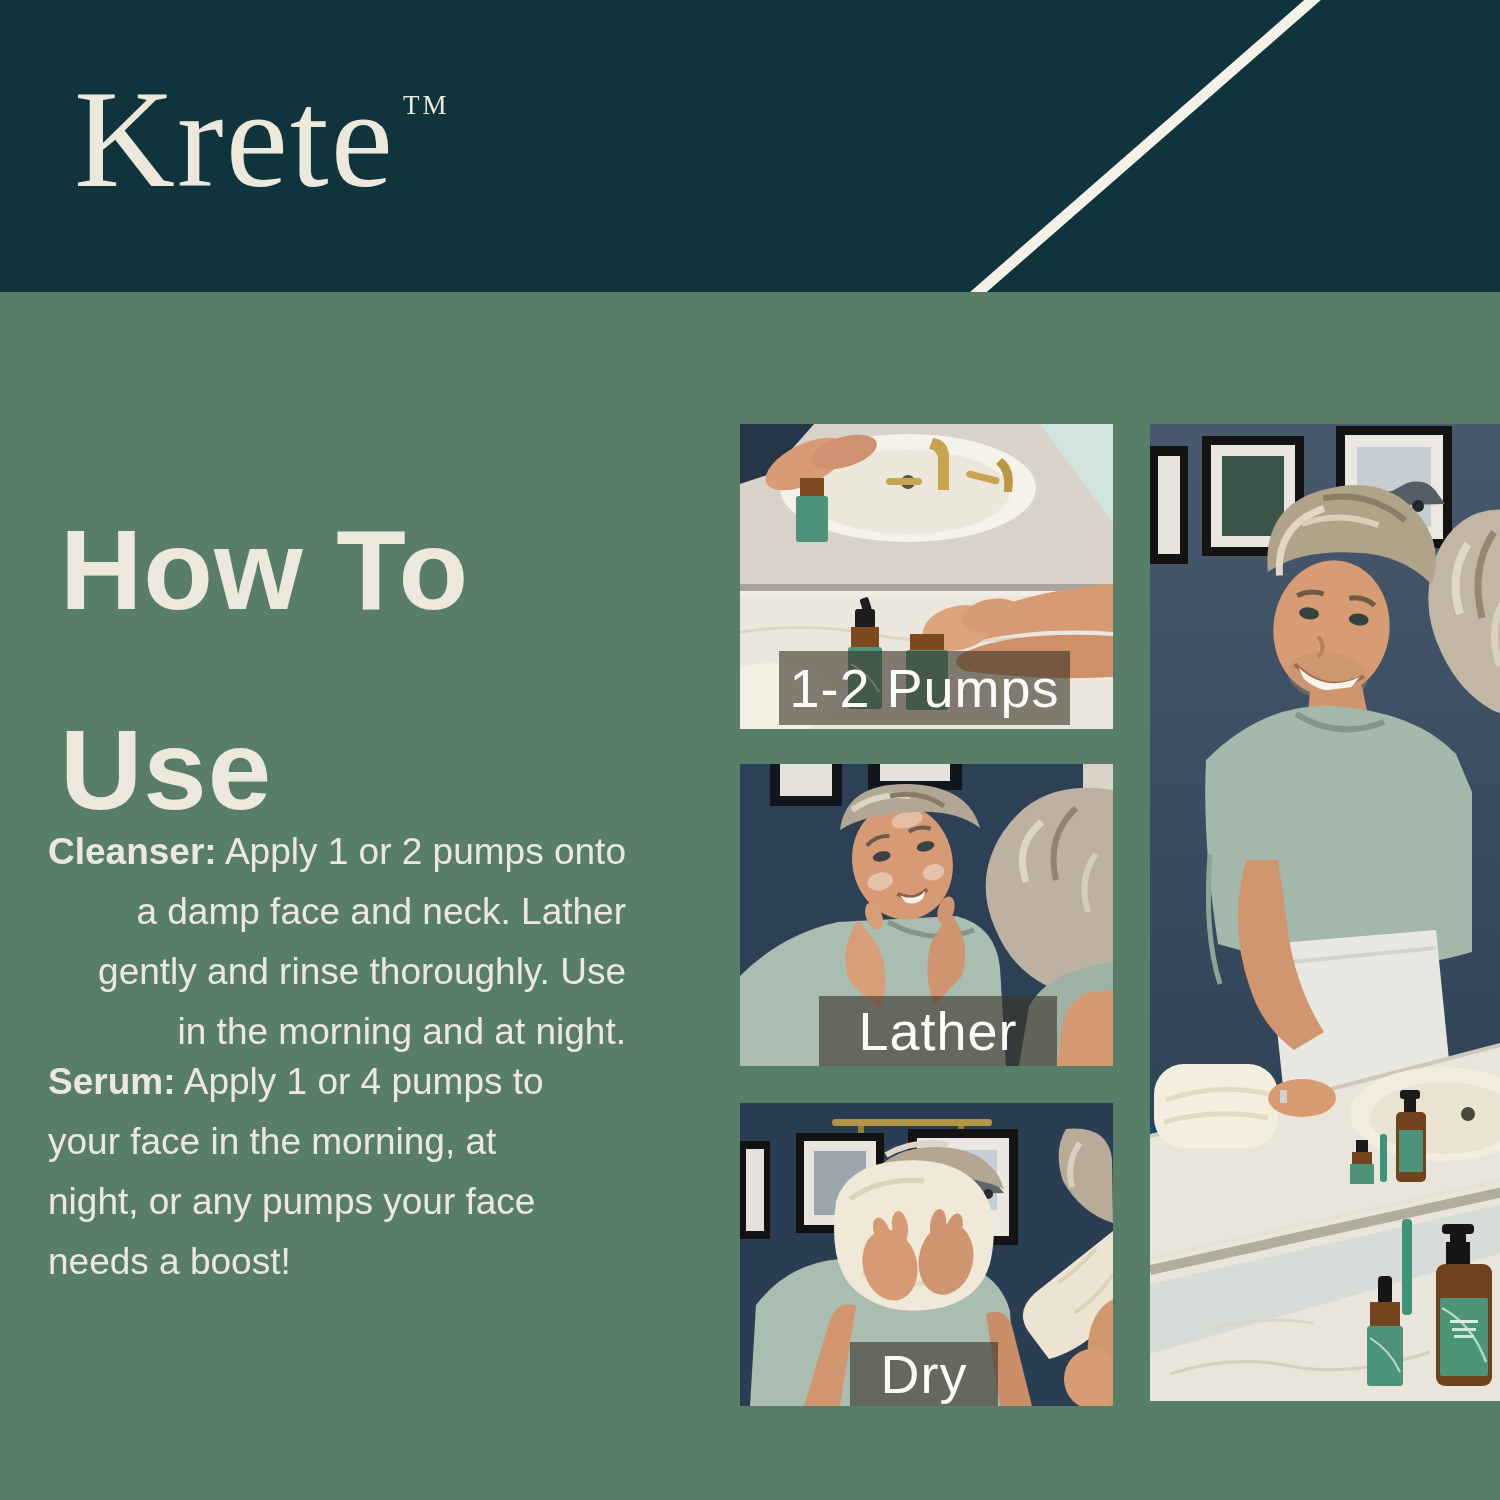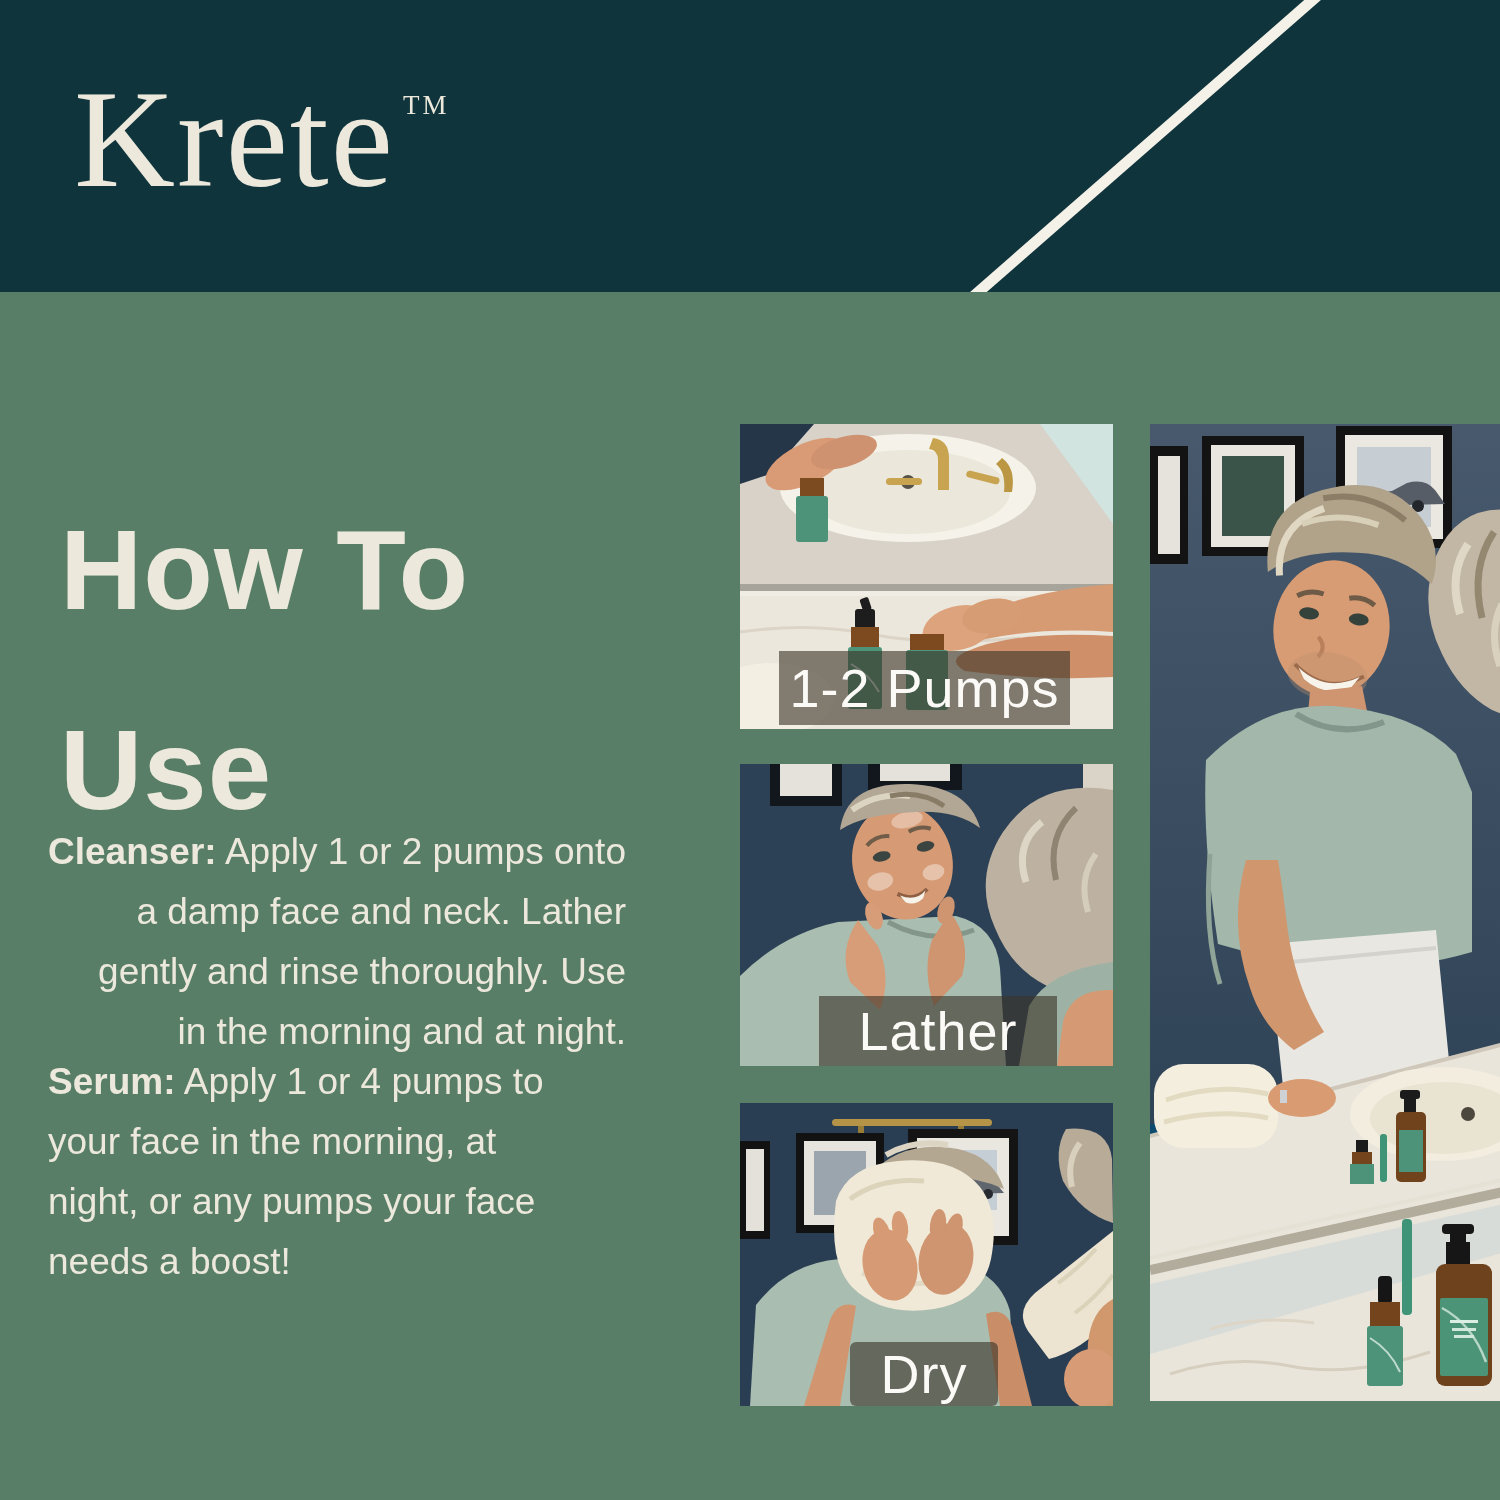--- a/index.html
+++ b/index.html
@@ -28,21 +28,21 @@
   #photo-pumps{left:700px;top:408px;width:373px;height:305px;}
   #photo-lather{left:700px;top:748px;width:373px;height:302px;}
   #photo-dry{left:700px;top:1087px;width:373px;height:303px;}
   #photo-main{left:1110px;top:408px;width:362px;height:977px;}
   
   .cap{position:absolute;display:flex;align-items:center;justify-content:center;
        background:var(--label_band,rgba(60,53,42,.62));color:var(--label_text,#fbfaf7);
        font-size:54px;letter-spacing:1px;font-family:"Liberation Sans",sans-serif;}
   .cap1{left:39px;top:227px;width:291px;height:74px;}
   .cap2{left:79px;top:232px;width:238px;height:70px;}
-  .cap3{left:110px;top:239px;width:148px;height:64px;border-radius:6px;}
+  .cap3{left:110px;top:239px;width:148px;height:64px;}
 </style>
 </head>
 <body>
 
 <div class="page">
 
   <header class="band">
     <svg class="diag" viewBox="0 0 1500 292" preserveAspectRatio="none" aria-hidden="true">
       <line x1="967" y1="302" x2="1324" y2="-10"></line>
     </svg>

